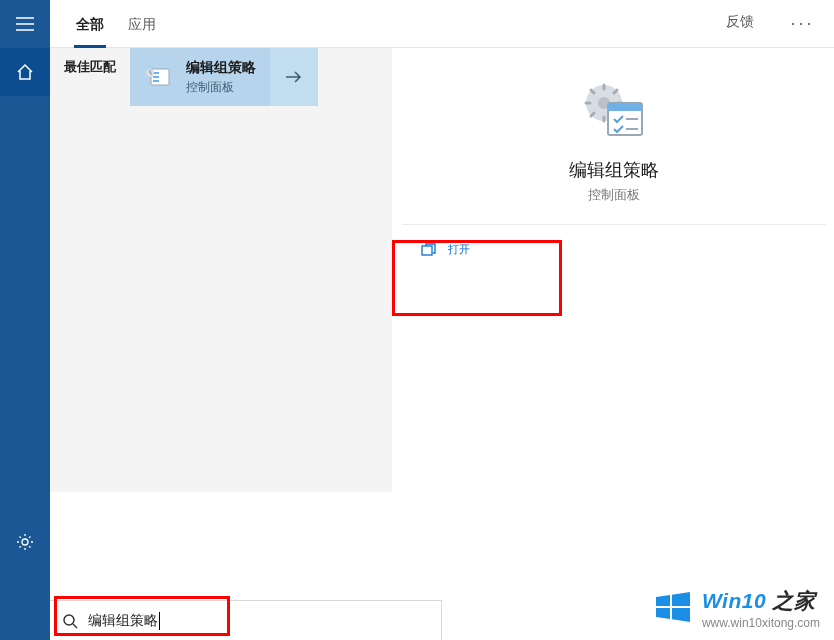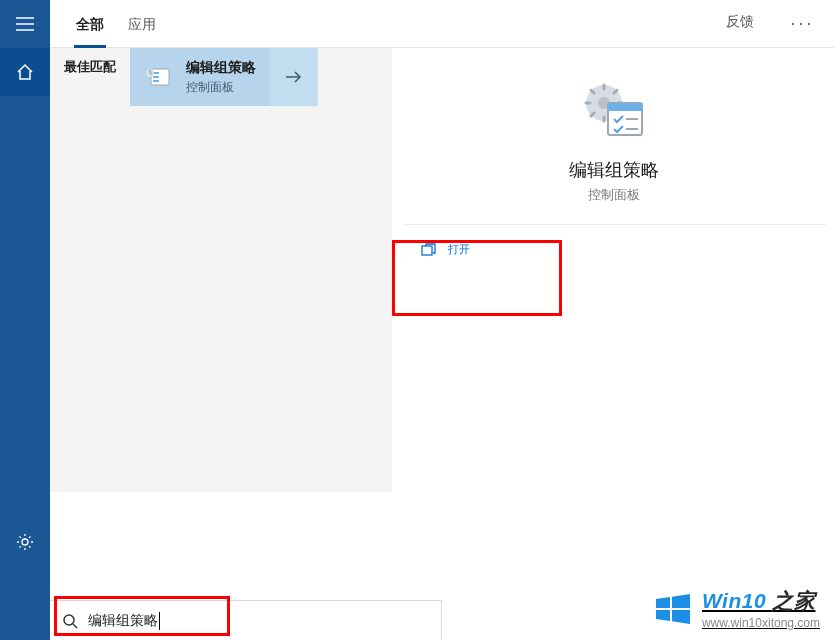--- a/index.html
+++ b/index.html
@@ -44,21 +44,21 @@
     .detail-actions { border-top: 1px solid #ececec; }
     .action-item { display: flex; align-items: center; gap: 12px; padding: 16px 18px; font-size: 11px; color: #0b6fd6; cursor: pointer; }
     
     .search-bar { position: absolute; left: 50px; bottom: 0; width: 392px; height: 40px; background: #fff; border-top: 1px solid #d9d9d9; border-right: 1px solid #d9d9d9; display: flex; align-items: center; padding: 0 10px; }
     .search-icon { width: 20px; height: 20px; display: flex; align-items: center; justify-content: center; margin-right: 8px; }
     .cursor-line { display: inline-block; width: 1px; height: 18px; background: #000; margin-left: 1px; vertical-align: middle; }
     
     .red-box-1 { position: absolute; border: 3px solid #ff0000; pointer-events: none; left: 392px; top: 240px; width: 170px; height: 76px; }
     .red-box-2 { position: absolute; border: 3px solid #ff0000; pointer-events: none; left: 54px; top: 596px; width: 176px; height: 40px; }
     
-    .watermark { position: absolute; right: 14px; bottom: 10px; display: flex; align-items: center; gap: 10px; text-decoration: underline; }
+    .watermark { position: absolute; right: 14px; bottom: 10px; display: flex; align-items: flex-start; gap: 10px; }
     .wm-text { display: flex; flex-direction: column; align-items: flex-start; }
     .wm-title { font-size: 21px; font-weight: 700; color: #2a2a2a; font-style: italic; letter-spacing: 0.5px; }
     .wm-title .accent { color: #1b8fe6; }
     .wm-sub { font-size: 12px; color: #888; margin-top: 1px; }
     .wm-logo { width: 40px; height: 40px; display: flex; align-items: center; justify-content: center; }
   </style>
 </head>
 <body>
 
 <div class="sidebar">

